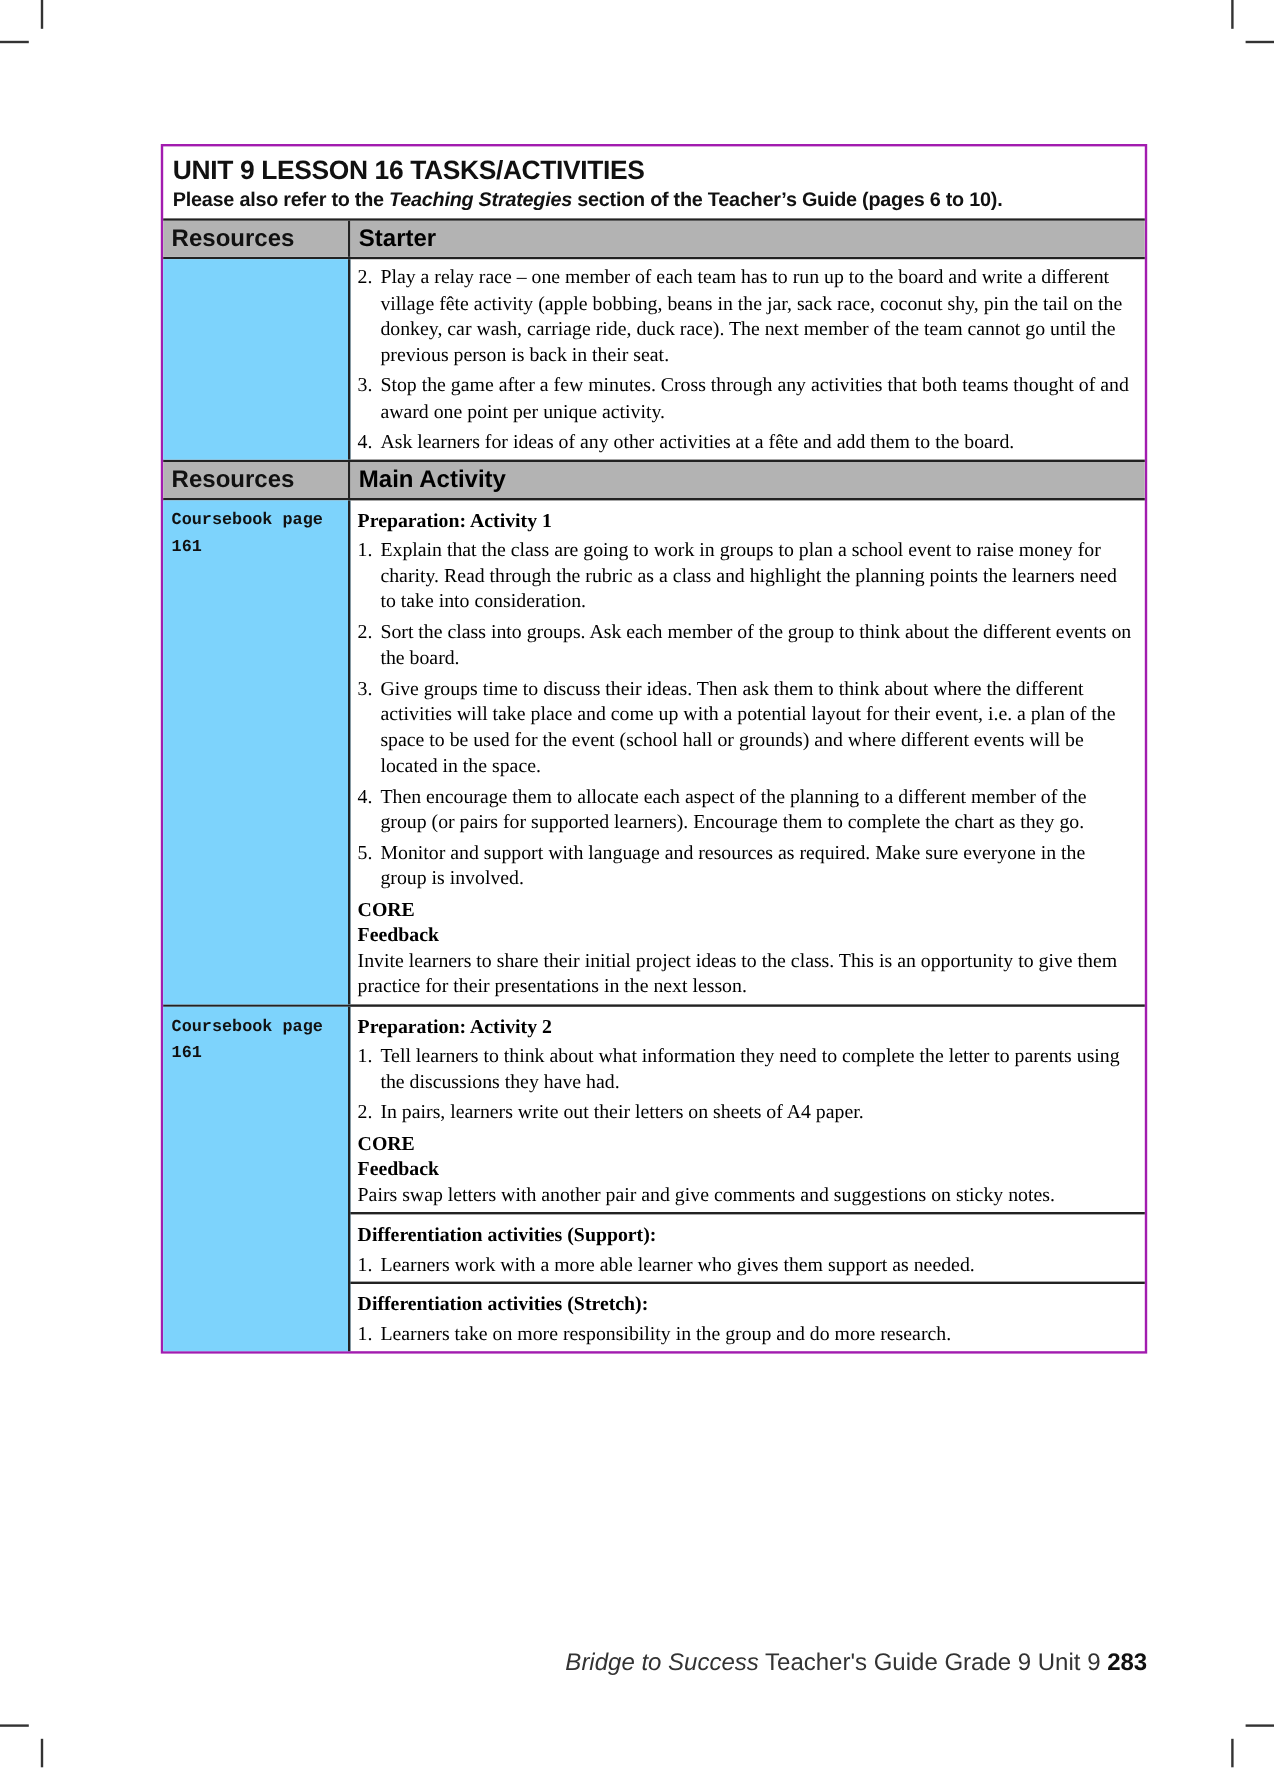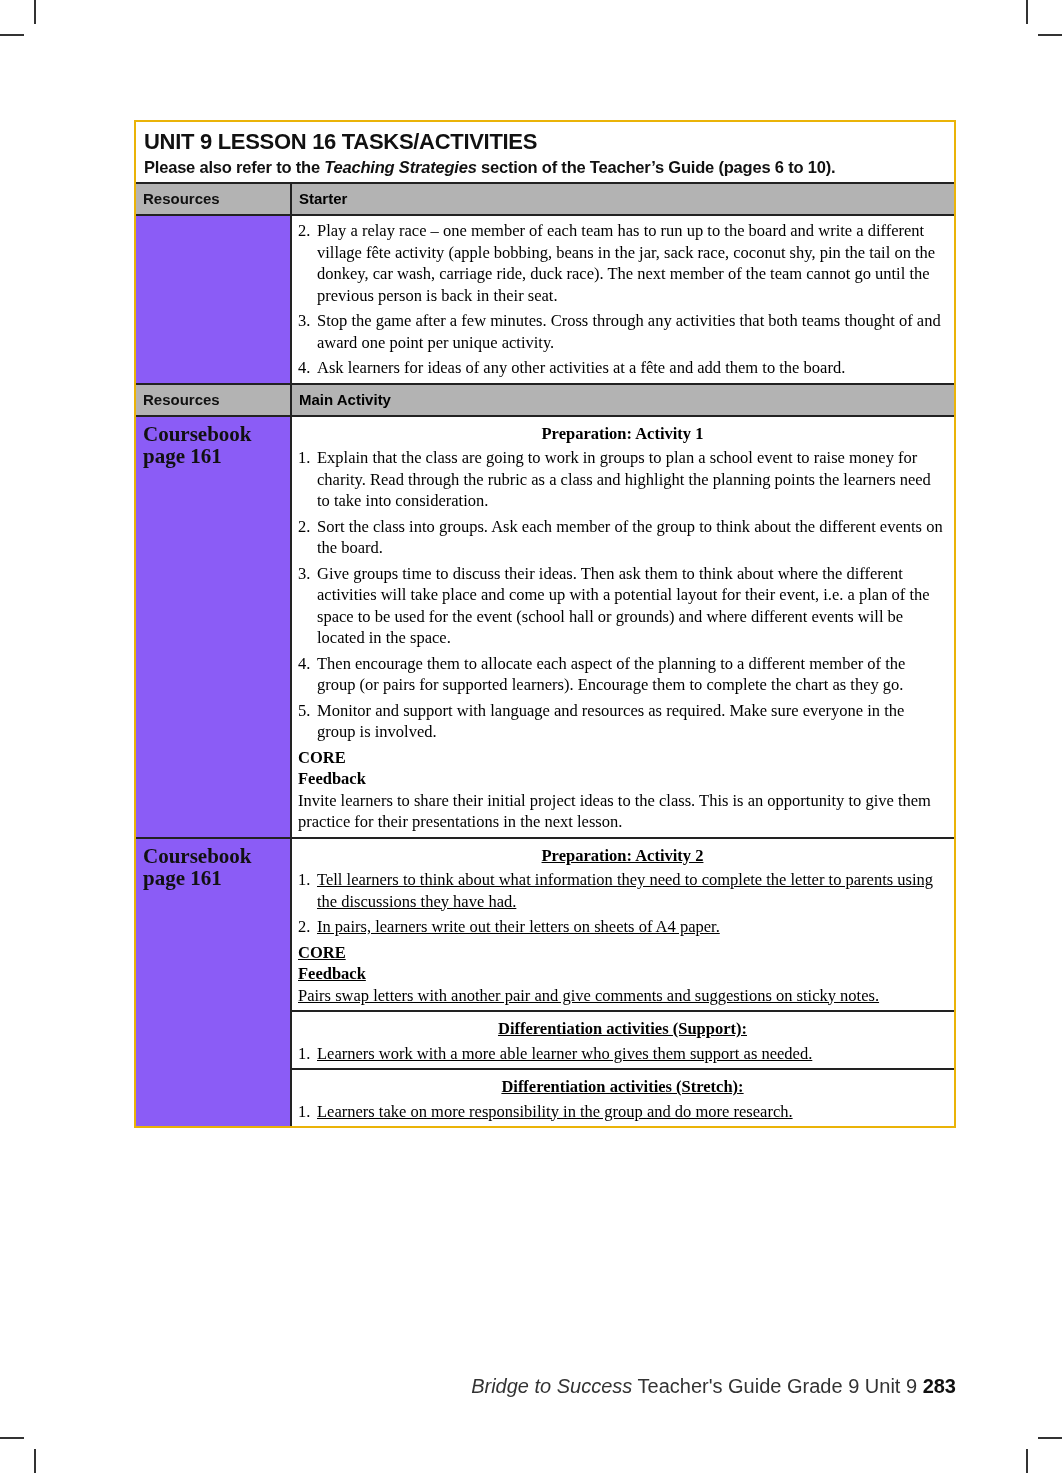--- a/index.html
+++ b/index.html
@@ -1,37 +1,37 @@
 <!DOCTYPE html>
 <html><head>
 <meta charset="utf-8">
 <style>
   html, body { margin:0; padding:0; background:#ffffff; }
   body { width:1062px; height:1473px; position:relative; overflow:hidden; }
   .crop { position:absolute; background:#333; }
   .table {
     position:absolute; left:134px; top:120px; width:822px;
-    border:2px solid #eab308; box-sizing:border-box;
+    border:2px solid #a21caf; box-sizing:border-box;
   }
   .title-block { padding:6px 8px 4px 8px; border-bottom:2px solid #222; }
   .title { font-family:"Liberation Sans", sans-serif; font-weight:bold; font-size:22px; color:#111; line-height:28px; letter-spacing:-0.3px; }
   .subtitle { font-family:"Liberation Sans", sans-serif; font-weight:bold; font-size:16.5px; color:#111; line-height:22px; letter-spacing:-0.2px; }
   .subtitle i { font-style:italic; }
   .row { display:flex; border-bottom:2px solid #222; }
   .row:last-child { border-bottom:none; }
-  .res { width:156px; flex:0 0 156px; background:#8b5cf6; border-right:2px solid #222; box-sizing:border-box; padding:6px 7px; font-family:Liberation Serif, serif; font-weight:bold; font-size:21px; color:#111; line-height:22px; }
+  .res { width:156px; flex:0 0 156px; background:#7dd3fc; border-right:2px solid #222; box-sizing:border-box; padding:6px 7px; font-family:Liberation Mono, monospace; font-weight:bold; font-size:14px; color:#111; line-height:22px; }
   .cont { flex:1; padding:4px 7px 4px 6px; font-family:"Liberation Serif", serif; font-size:16.5px; color:#000000; line-height:21.5px; }
-  .hdr .res, .hdr .cont { background:#b3b3b3; font-family:"Liberation Sans", sans-serif; font-weight:bold; font-size:15px; padding:4px 7px; line-height:22px; }
+  .hdr .res, .hdr .cont { background:#b3b3b3; font-family:"Liberation Sans", sans-serif; font-weight:bold; font-size:20px; padding:4px 7px; line-height:22px; }
   .hdr .res { border-right:2px solid #222; }
   ol { margin:0; padding:0; list-style:none; }
   li { padding-left:19px; text-indent:-19px; margin:0 0 4px 0; }
   li .num { display:inline-block; width:19px; text-indent:0; }
   .bold { font-weight:bold; }
-  .subhead { font-weight:bold; margin:2px 0 3px 0;text-align:center; }
-  .sub-cell { border-bottom:2px solid #222; padding:4px 7px 4px 6px;text-decoration:underline; }
+  .subhead { font-weight:bold; margin:2px 0 3px 0; }
+  .sub-cell { border-bottom:2px solid #222; padding:4px 7px 4px 6px; }
   .sub-cell:last-child { border-bottom:none; }
   .cont.split { padding:0; }
   .footer { position:absolute; top:1375px; right:106px; font-family:"Liberation Sans", sans-serif; font-size:20px; color:#333; }
   .footer i { font-style:italic; }
   .footer b { color:#111; }
 </style>
 </head>
 <body>
 
 <div class="crop" style="left:34px;top:0;width:2px;height:24px;"></div>

